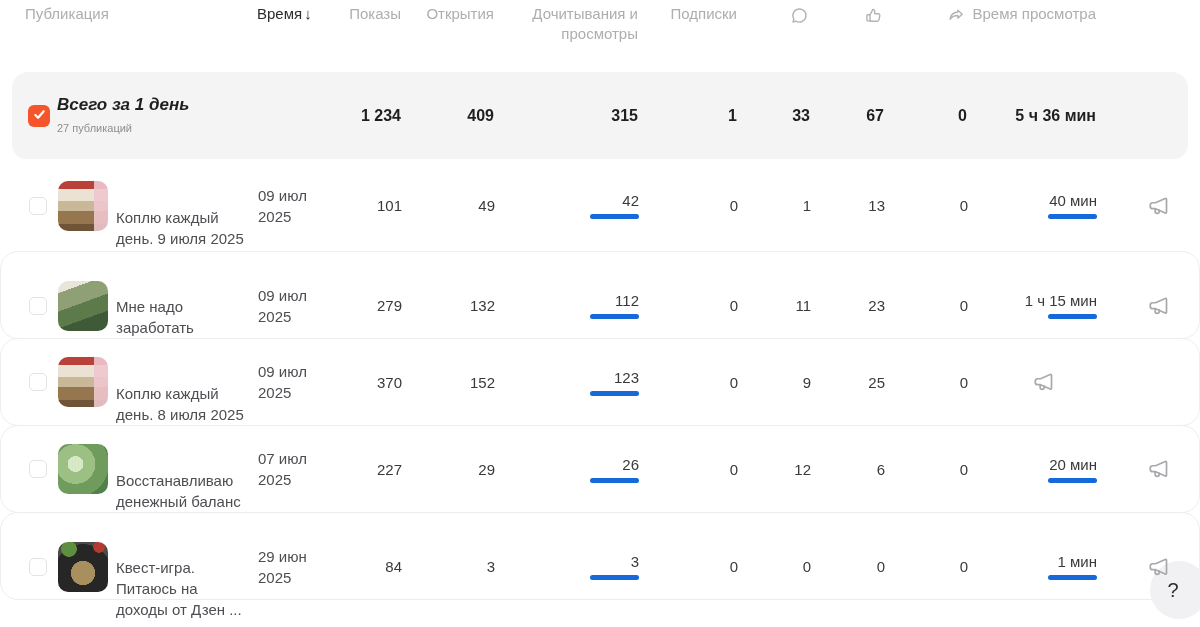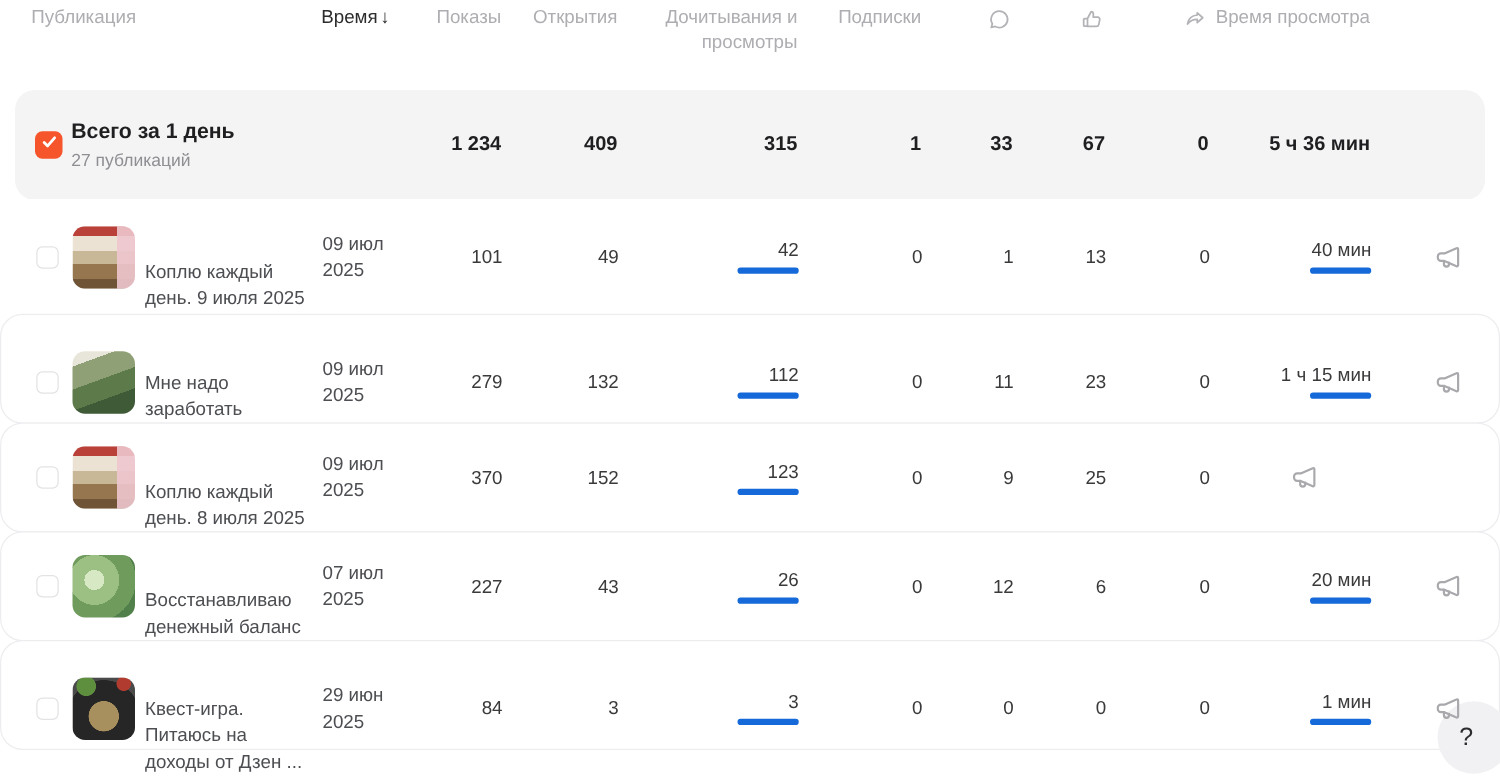--- a/index.html
+++ b/index.html
@@ -40,22 +40,22 @@
   }
   .sum-cb {
     width: 22px; height: 22px;
     margin-left: 16px;
     border-radius: 6px;
     background: #f6542b;
     display: flex; align-items: center; justify-content: center;
     cursor: pointer;
   }
   .sum-title-cell { grid-column: 2 / span 3; }
-  .sum-title { font-size: 17px; font-weight: 700; color: #1f1f21; line-height: 22px; }
-  .sum-sub { font-size: 14px; color: #8e8e93; line-height: 20px; margin-top: 2px; }
+  .sum-title { font-size: 17px; font-weight: 700; color: #1f1f21; line-height: 22px; font-style: italic; }
+  .sum-sub { font-size: 11px; color: #8e8e93; line-height: 20px; margin-top: 2px; }
   .sum-num { text-align: right; font-size: 16px; font-weight: 700; color: #1f1f21; }
   
   .pub-row {
     height: 88px;
     border: 1px solid #ededf0;
     border-radius: 18px;
     margin-top: -1px;
     background: #fff;
     position: relative;
     cursor: pointer;
@@ -285,21 +285,21 @@
   <div class="grid pub-row">
     <div>
         <div class="row-cb"></div>
       </div>
     <div>
         <div class="thumb" data-kind="green-plants"></div>
       </div>
     <div class="title">Восстанавливаю денежный баланс</div>
     <div class="date">07 июл 2025</div>
     <div class="num">227</div>
-    <div class="num">43</div>
+    <div class="num">29</div>
     <div class="metric">
         <span class="num">26</span>
         <span class="bar"></span>
       </div>
     <div class="num">0</div>
     <div class="num">12</div>
     <div class="num">6</div>
     <div class="num">0</div>
     <div class="metric">
         <span class="num">20 мин</span>

